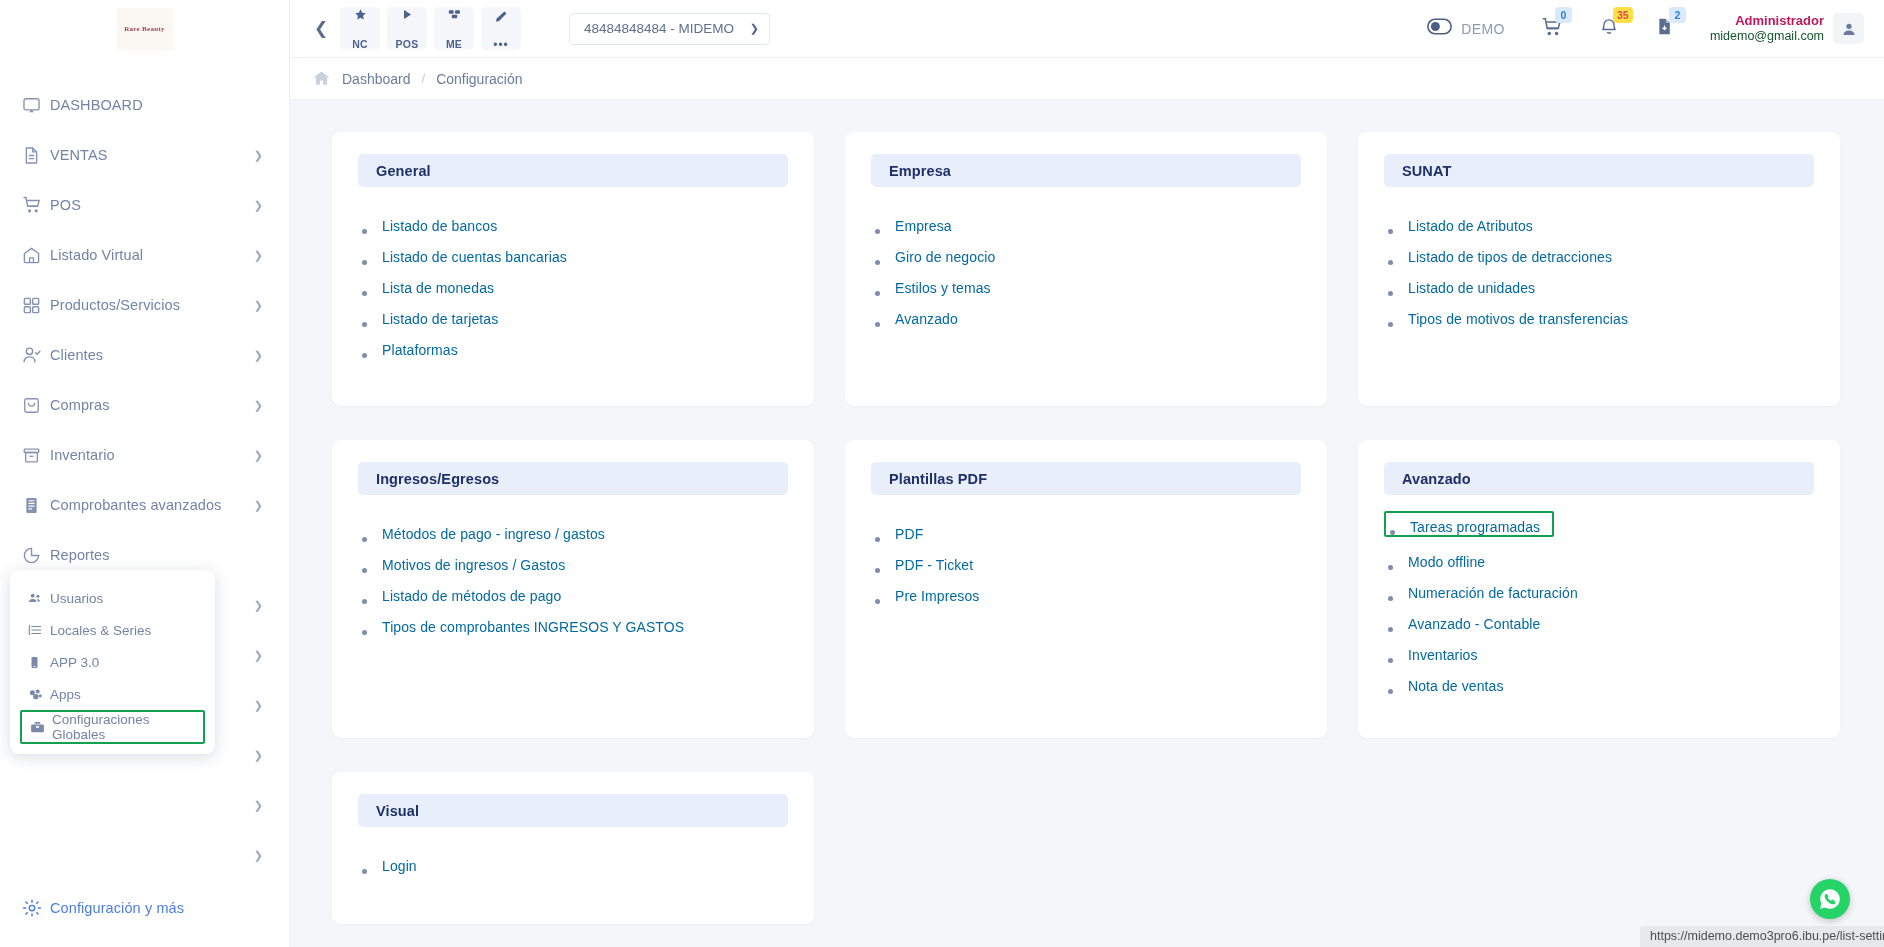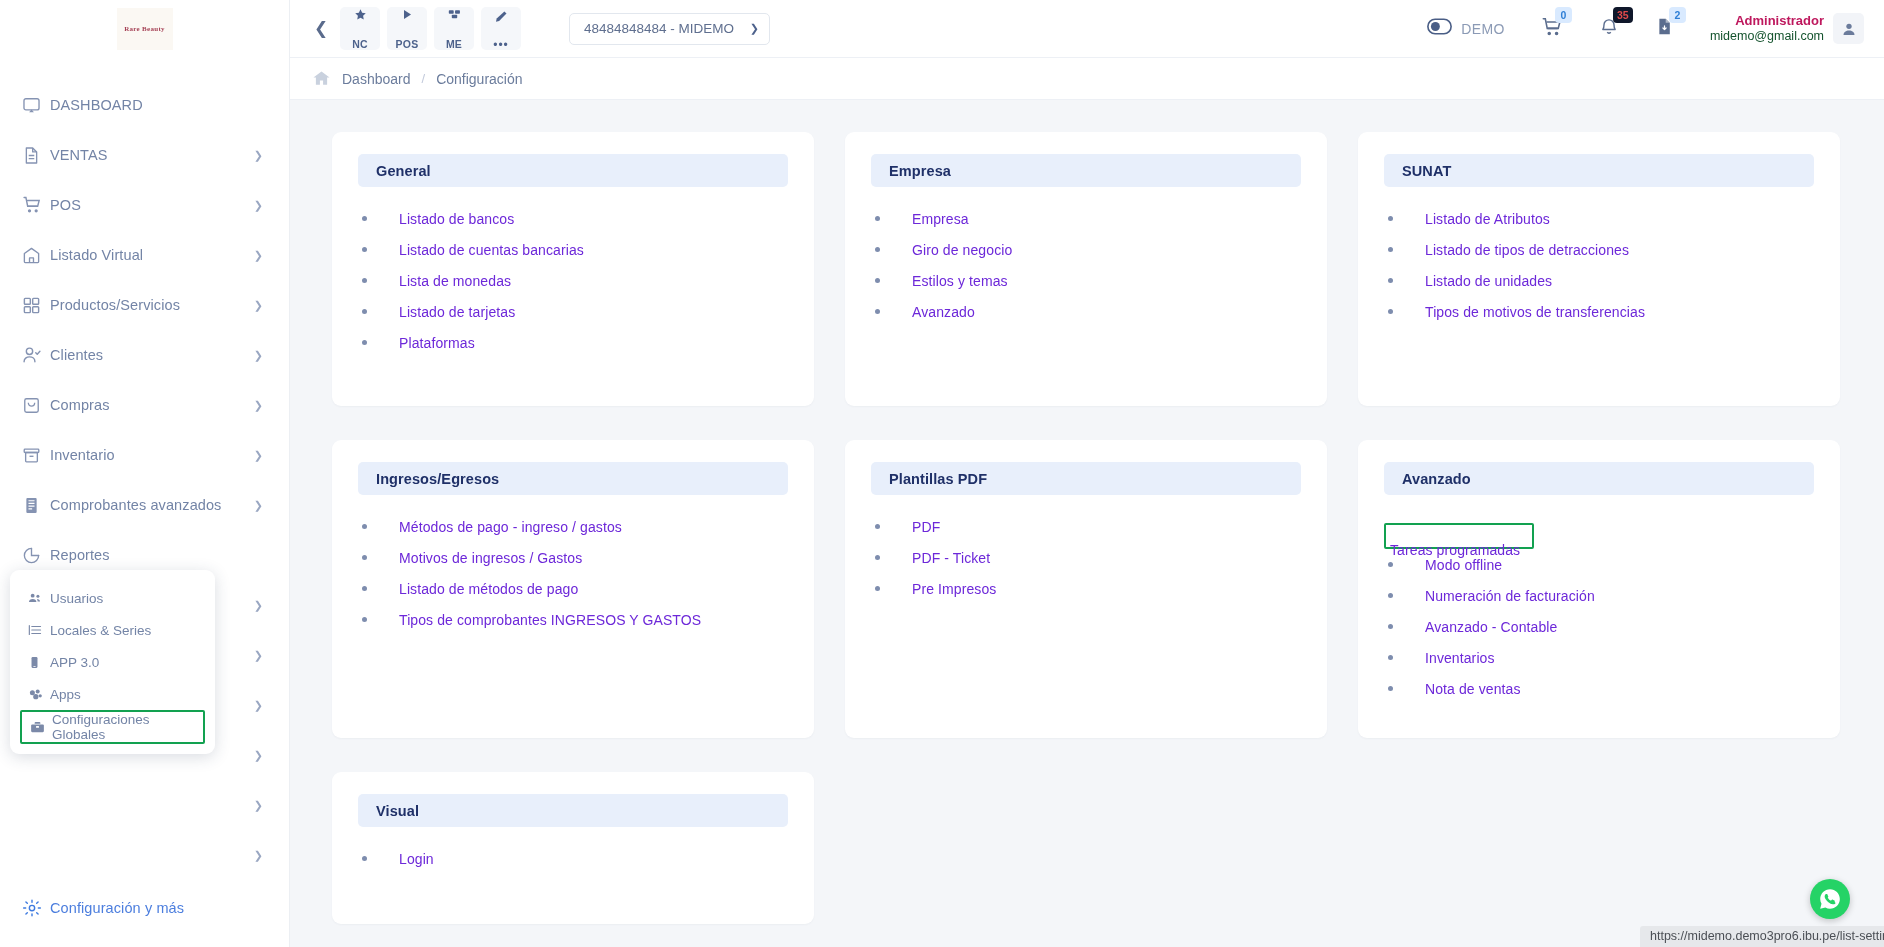--- a/index.html
+++ b/index.html
@@ -123,21 +123,21 @@
   .demo-pill .dlbl { font-size: 14px; color: #8b9ab5; letter-spacing: .4px; }
   .ico-badge { position: relative; cursor: pointer; margin-right: 36px; color: #5b6d8e; }
   .badge {
     position: absolute; top: -9px; left: 14px;
     min-width: 17px; height: 16px; padding: 0 4px;
     border-radius: 4px; font-size: 10.5px; font-weight: 700;
     display: flex; align-items: center; justify-content: center;
     color: #fff;
   }
   .badge.blue { background: #d9eaff; color: #2f7fd6; }
-  .badge.red  { background: #0f172a; color: #e04a4a; }
+  .badge.red  { background: #fde047; color: #e04a4a; }
 
   .user-block { display: flex; align-items: center; gap: 9px; cursor: pointer; }
   .user-texts { text-align: right; line-height: 1.15; }
   .user-name { font-size: 13px; font-weight: 700; color: #be185d; }
   .user-mail { font-size: 12.5px; color: #14532d; }
   .avatar {
     width: 31px; height: 31px; border-radius: 5px; background: #f2f4f8;
     display: flex; align-items: center; justify-content: center;
     color: #6b7b9b;
   }
@@ -178,37 +178,36 @@
     background: #e8effb; border-radius: 5px;
     height: 33px; display: flex; align-items: center;
     padding: 0 18px; margin-bottom: 16px;
   }
   .card-title {
     font-size: 14.5px; font-weight: 700; color: #1f3068;
     letter-spacing: .1px;
   }
   .card-list { list-style: none; padding: 0 0 0 4px; }
   .card-list li {
-    display: flex; align-items: center;
+    display: flex; align-items: flex-end;
     height: 31px;
-    font-size: 14px; color: #6d28d9;
+    font-size: 14px; color: #0369a1;
     cursor: pointer;
     letter-spacing: .1px;
-    gap: 17px;
   }
   .card-list li .dot {
     width: 5px; height: 5px; border-radius: 50%;
     background: #7e8dae; margin-right: 15px; min-width: 5px;
   }
   .card-list li.hl {
     border: 2px solid #12a150; border-radius: 2px;
     height: 26px; padding-right: 12px;
     margin-left: -4px; padding-left: 4px;
     align-self: flex-start;
-    display: inline-flex; width: max-content; flex-direction: column;
+    display: inline-flex; width: max-content;
   }
 
   
   #wa {
     position: absolute; right: 34px; bottom: 28px;
     width: 40px; height: 40px; border-radius: 50%;
     background: #25d366; cursor: pointer;
     display: flex; align-items: center; justify-content: center;
     box-shadow: 0 2px 7px rgba(0,0,0,.22);
   }

